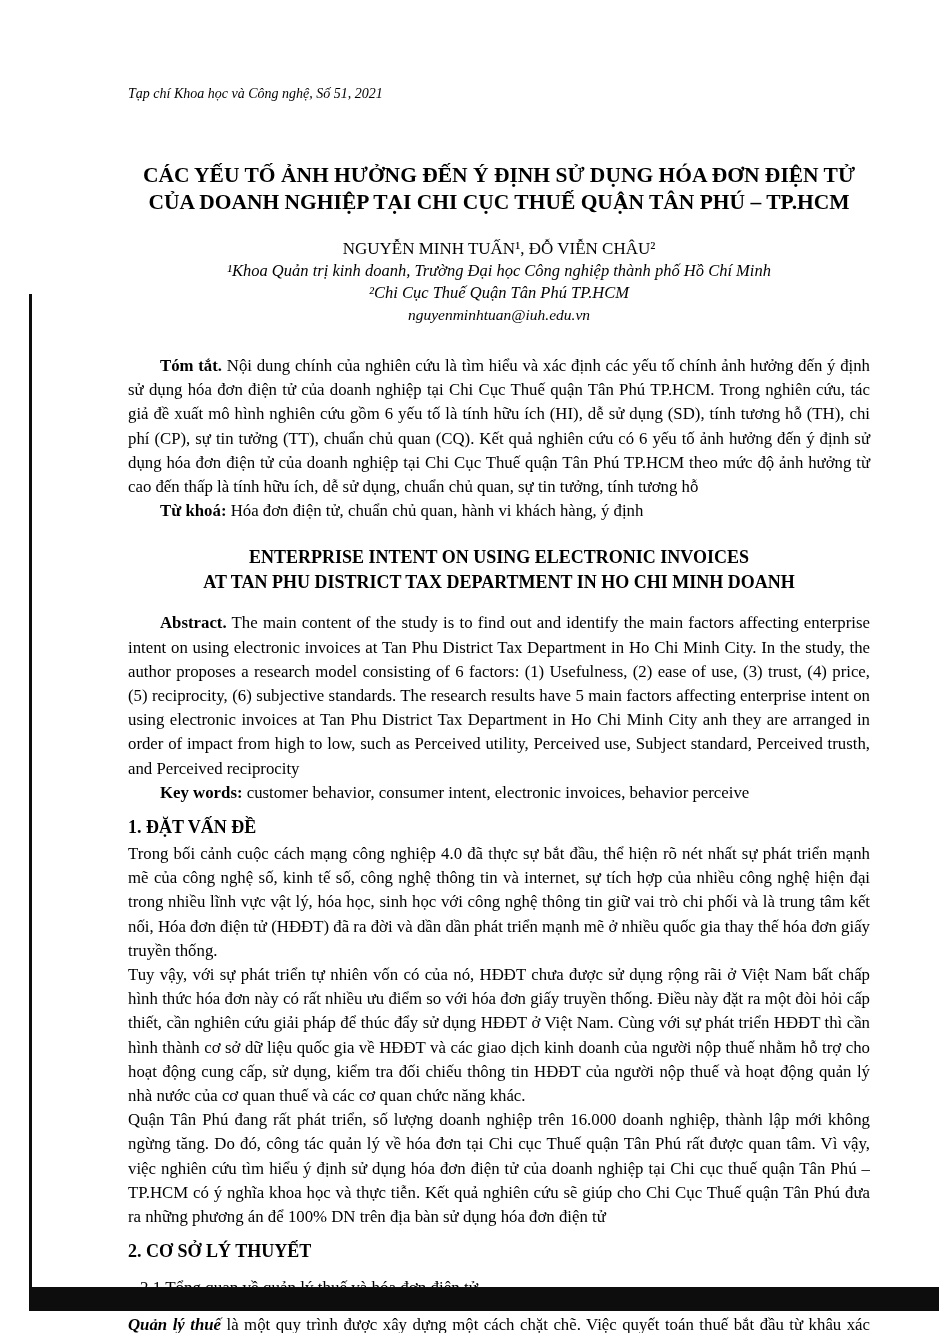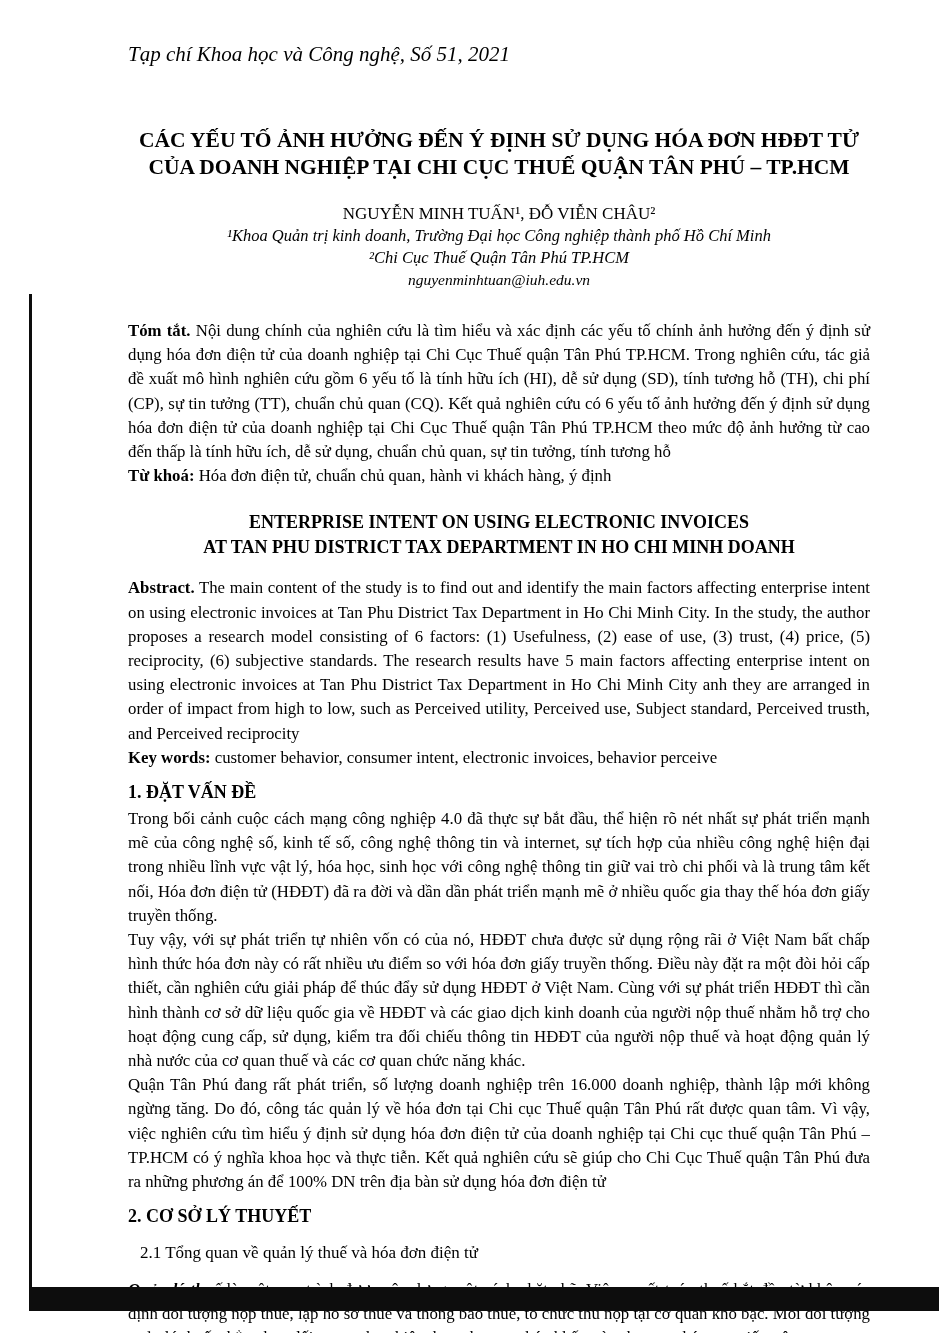--- a/index.html
+++ b/index.html
@@ -8,23 +8,23 @@
     width:943px;height:1333px;
     background:#ffffff;
     font-family:"Liberation Serif", serif;
     color:#000;
     overflow:hidden;
   }
   .content{
     position:absolute;left:128px;top:0;width:742px;
   }
   .journal-header{
-    margin-top:42px;
+    margin-top:86px;
     font-style:italic;
-    font-size:21px;
+    font-size:14px;
   }
   .title-vi{
     margin-top:60px;
     text-align:center;
     font-weight:bold;
     font-size:21.5px;
     line-height:27px;
   }
   .authors{
     margin-top:22px;
@@ -64,21 +64,21 @@
     font-weight:bold;
     font-size:18px;
     line-height:25px;
   }
   .sub-heading{
     margin:12px;
     font-weight:normal;
     font-size:17px;
     line-height:24.2px;
   }
-  .lead-bold{font-weight:bold;}
+  .lead-bold{font-weight:bold;margin-left:32px;}
   .lead-bold-italic{font-weight:bold;font-style:italic;}
   .footer{
     position:absolute;left:128px;top:1237px;
     font-size:16.5px;
   }
   .scan-artifact-vline{
     position:absolute;
     left:29px;top:294px;width:3px;height:1017px;
     background:#0d0d0d;
   }
@@ -91,21 +91,21 @@
 </head>
 <body>
 
 <div class="page">
 
   <div class="content">
 
     <div class="journal-header">Tạp chí Khoa học và Công nghệ, Số 51, 2021</div>
 
     <div class="title-vi">
-      <div>CÁC YẾU TỐ ẢNH HƯỞNG ĐẾN Ý ĐỊNH SỬ DỤNG HÓA ĐƠN HĐĐT TỬ</div>
+      <div>CÁC YẾU TỐ ẢNH HƯỞNG ĐẾN Ý ĐỊNH SỬ DỤNG HÓA ĐƠN ĐIỆN TỬ</div>
       <div>CỦA DOANH NGHIỆP TẠI CHI CỤC THUẾ QUẬN TÂN PHÚ – TP.HCM</div>
     </div>
 
     <div class="authors">NGUYỄN MINH TUẤN¹, ĐỖ VIỄN CHÂU²</div>
     <div class="affil">¹Khoa Quản trị kinh doanh, Trường Đại học Công nghiệp thành phố Hồ Chí Minh</div>
     <div class="affil">²Chi Cục Thuế Quận Tân Phú TP.HCM</div>
     <div class="email">nguyenminhtuan@iuh.edu.vn</div>
 
     <div class="abstract-block">
       <p class="body-par"><span class="lead-bold">Tóm tắt.</span><span> Nội dung chính của nghiên cứu là tìm hiểu và xác định các yếu tố chính ảnh hưởng đến ý định sử dụng hóa đơn điện tử của doanh nghiệp tại Chi Cục Thuế quận Tân Phú TP.HCM. Trong nghiên cứu, tác giả đề xuất mô hình nghiên cứu gồm 6 yếu tố là tính hữu ích (HI), dễ sử dụng (SD), tính tương hỗ (TH), chi phí (CP), sự tin tưởng (TT), chuẩn chủ quan (CQ). Kết quả nghiên cứu có 6 yếu tố ảnh hưởng đến ý định sử dụng hóa đơn điện tử của doanh nghiệp tại Chi Cục Thuế quận Tân Phú TP.HCM theo mức độ ảnh hưởng từ cao đến thấp là tính hữu ích, dễ sử dụng, chuẩn chủ quan, sự tin tưởng, tính tương hỗ</span></p>

